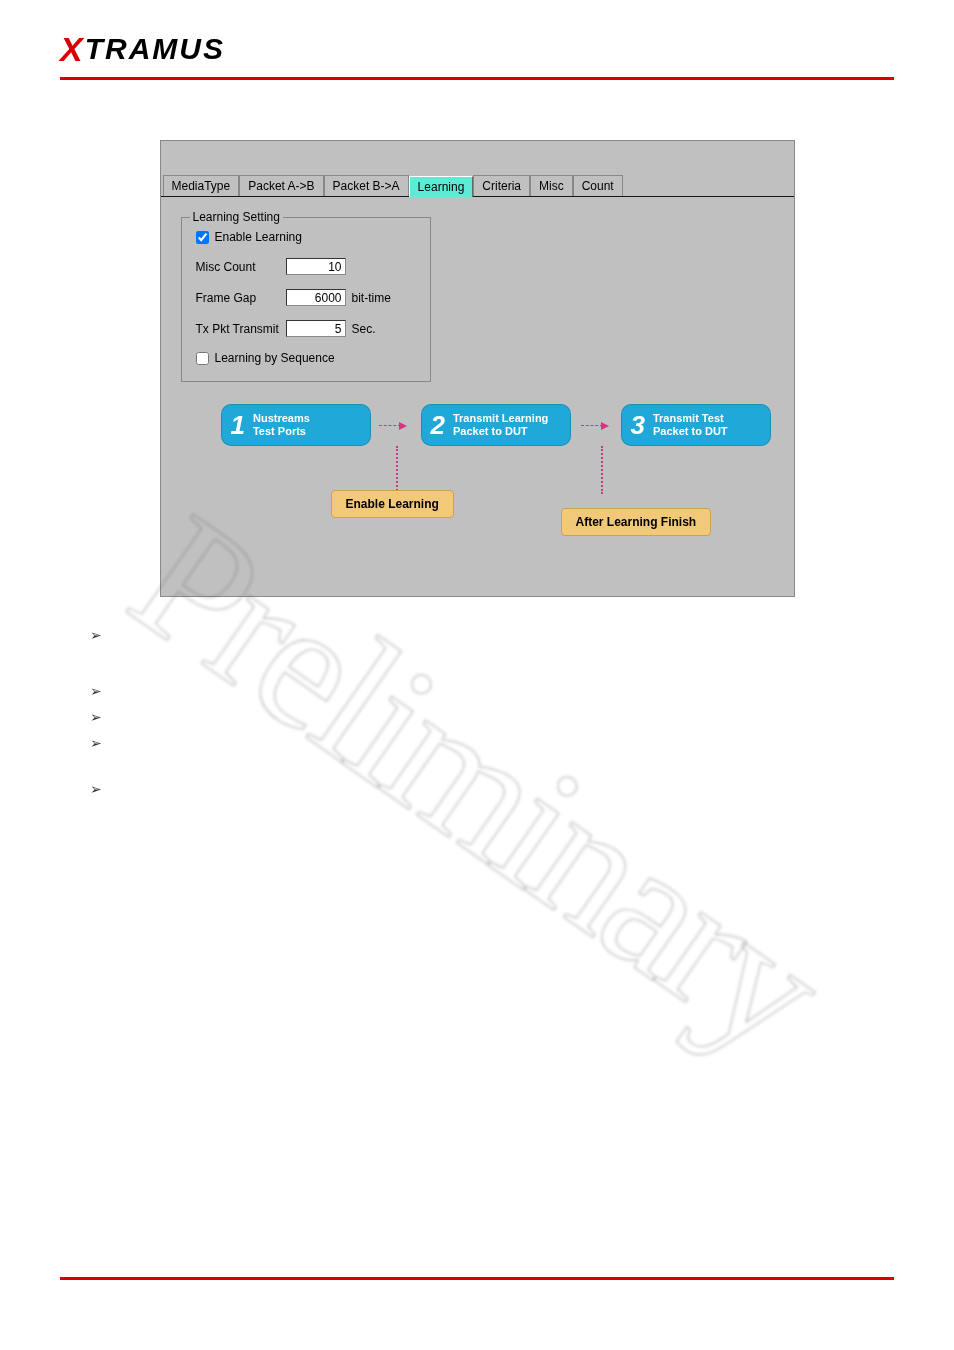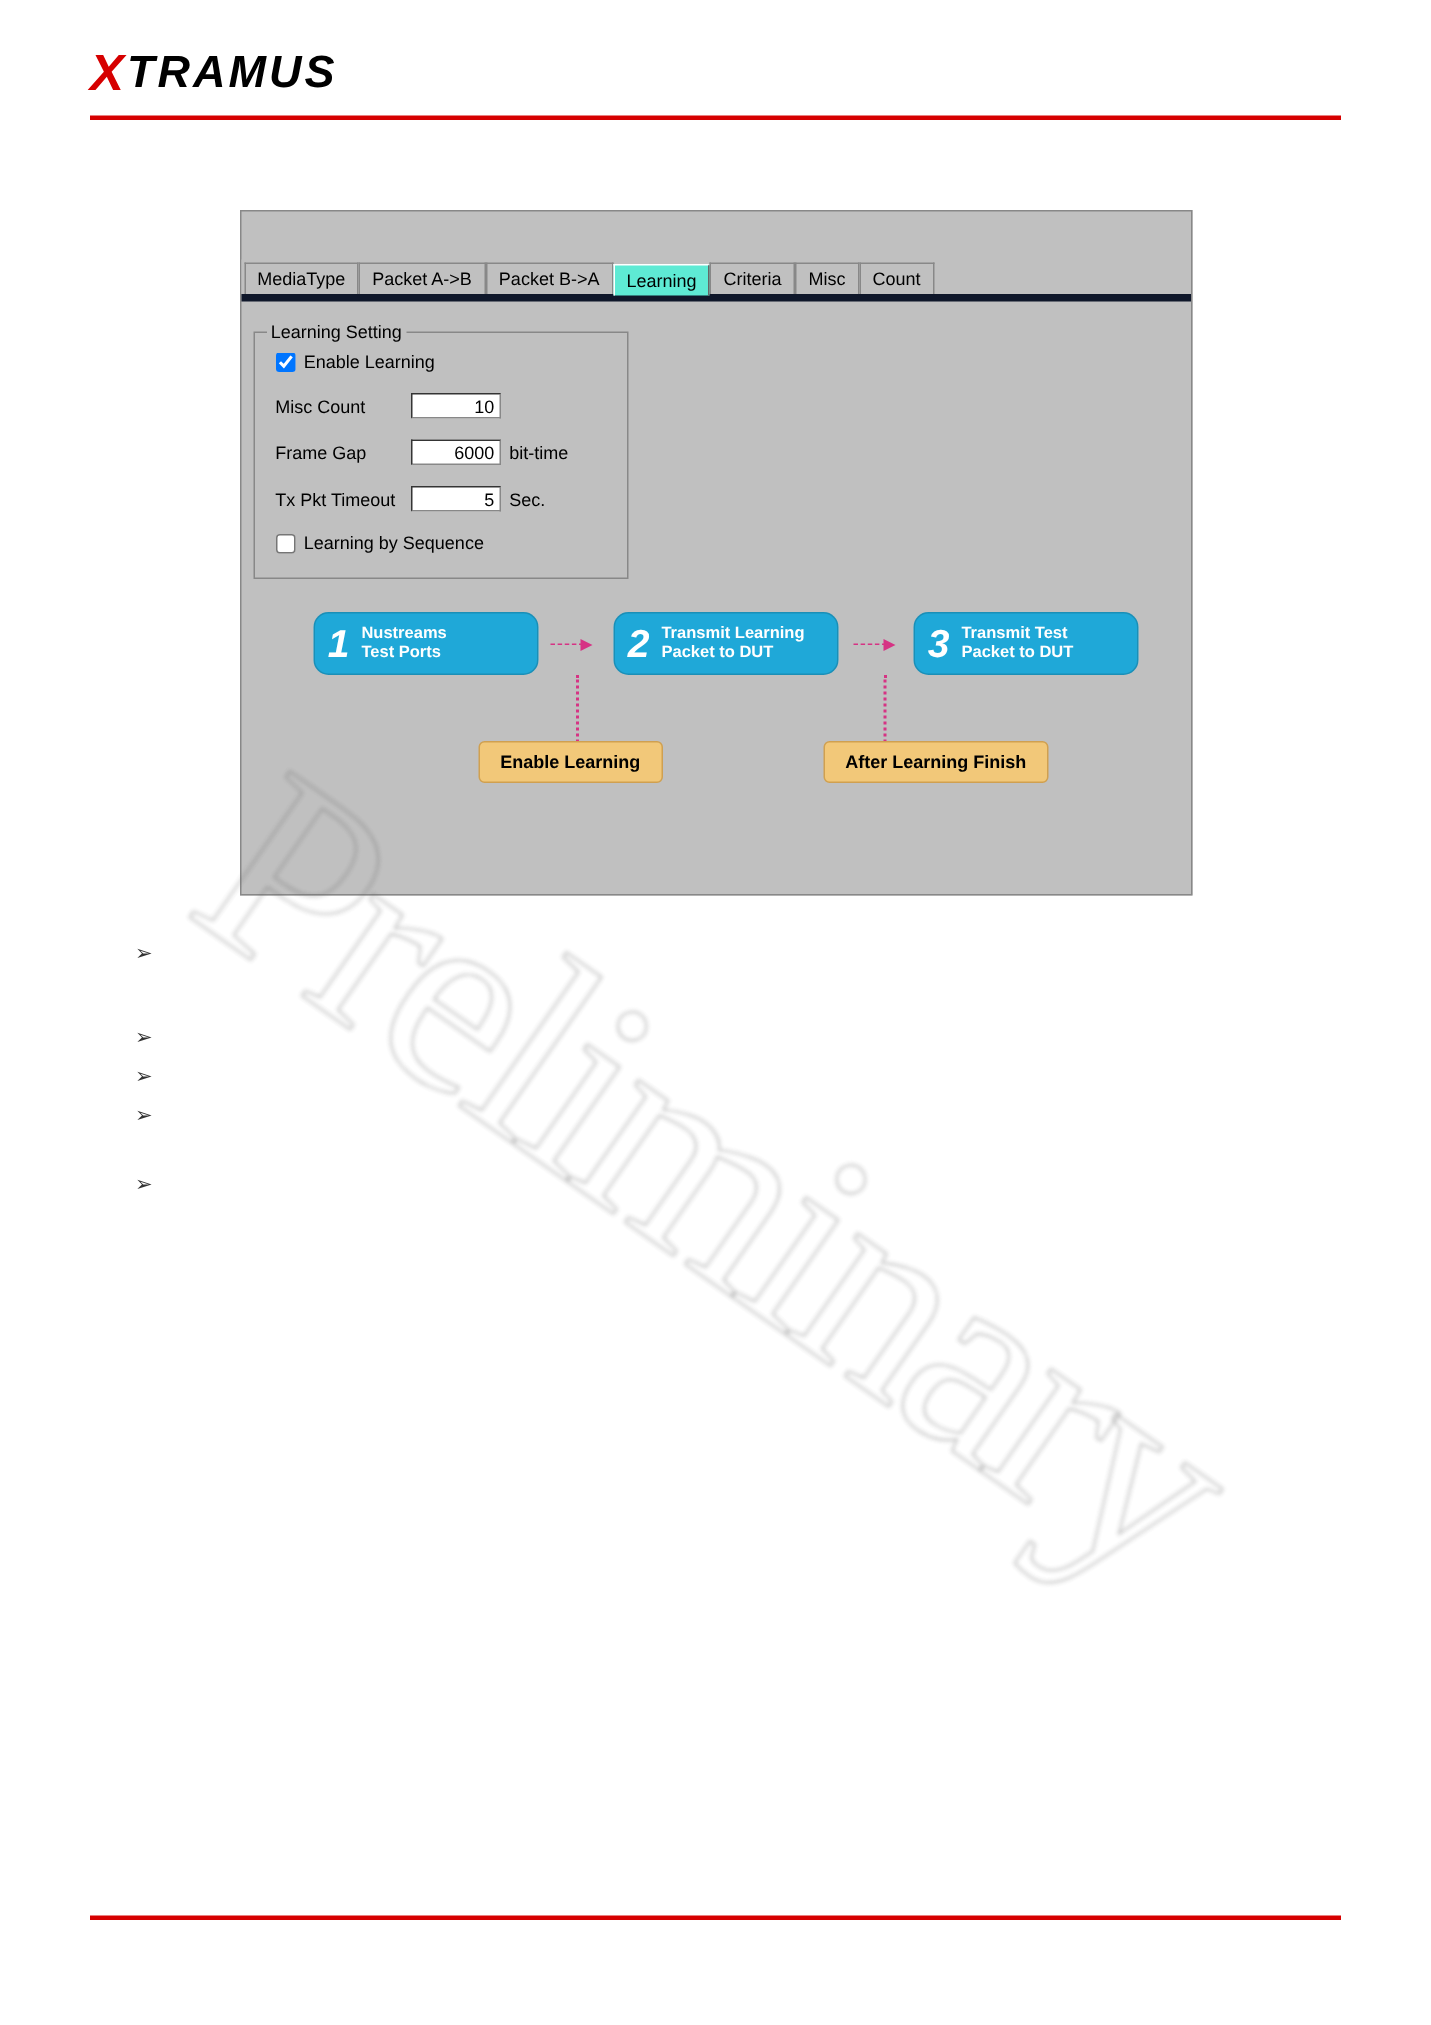--- a/index.html
+++ b/index.html
@@ -7,21 +7,21 @@
   .page { width: 954px; height: 1350px; position: relative; padding: 30px 60px 0 60px; }
   .logo-wrap { padding-bottom: 8px; }
   .logo { font-family: Arial, sans-serif; font-size: 30px; font-weight: bold; letter-spacing: 2px; color: #000; font-style: italic; }
   .logo .x { color: #d60000; font-size: 34px; vertical-align: -2px; }
   .hr-red { border: none; border-top: 3px solid #d60000; width: 100%; }
   .content { padding: 60px 0 0 0; }
   .screenshot { width: 635px; margin: 0 auto; background: #c0c0c0; border: 1px solid #888; position: relative; }
   .tabs { display: flex; background: #c0c0c0; padding: 2px 2px 0 2px; font-size: 12px; margin-top: 32px; }
   .tab { padding: 3px 8px; border: 1px solid #888; border-bottom: none; background: #c0c0c0; margin-right: 0; cursor: default; white-space: nowrap; }
   .tab.active { background: #5eead4; border-top: 1px solid #fff; border-left: 1px solid #fff; border-right: 1px solid #666; position: relative; top: 1px; z-index: 2; }
-  .tab-body { border-top: 5px solid #0f172a; padding: 20px 20px 40px 8px; min-height: 400px; }
+  .tab-body { border-top: 1px solid #0f172a; padding: 20px 20px 40px 20px; min-height: 400px; }
   .fieldset { border: 1px solid #888; padding: 12px 14px 16px 14px; width: 250px; position: relative; background: #c0c0c0; }
   .fieldset-legend { position: absolute; top: -8px; left: 8px; background: #c0c0c0; padding: 0 3px; font-size: 12px; }
   .chk-row { display: flex; align-items: center; font-size: 12px; margin-bottom: 14px; }
   .chk-row input { margin-right: 6px; }
   .form-row { display: flex; align-items: center; font-size: 12px; margin-bottom: 14px; }
   .form-row .lbl { width: 90px; }
   .form-row .val { width: 60px; height: 17px; border: 1px inset #888; background: #fff; text-align: right; padding: 1px 3px; font-size: 12px; }
   .form-row .unit { margin-left: 6px; }
   .step-box { background: #1fa8d8; color: #fff; border-radius: 10px; padding: 6px 10px 6px 10px; display: flex; align-items: center; min-width: 150px; height: 42px; box-shadow: 0 0 0 1px rgba(0,0,0,.15) inset; }
   .step-num { font-size: 26px; font-weight: bold; margin-right: 8px; font-style: italic; }
@@ -31,21 +31,21 @@
   .step1 { position: absolute; left: 40px; top: 0; }
   .step2 { position: absolute; left: 240px; top: 0; }
   .step3 { position: absolute; left: 440px; top: 0; }
   .arrow { position: absolute; top: 14px; color: #d63384; font-size: 12px; }
   .ar1 { left: 198px; }
   .ar2 { left: 400px; }
   .conn { position: absolute; border-left: 2px dotted #d63384; height: 48px; top: 42px; }
   .conn1 { left: 215px; }
   .conn2 { left: 420px; }
   .lblbox1 { left: 150px; top: 86px; }
-  .lblbox2 { left: 380px; top: 86px; }
+  .lblbox2 { left: 380px; top: 104px; }
   .bullets { margin-top: 30px; padding-left: 30px; }
   .bullet { font-size: 14px; margin-bottom: 10px; color: #333; }
   .footer-line { position: absolute; bottom: 70px; left: 60px; right: 60px; border-top: 3px solid #d60000; }
   .watermark { position: absolute; left: 50%; top: 58%; transform: translate(-50%,-50%) rotate(35deg); pointer-events: none; z-index: 50; }
   .watermark span { font-size: 180px; font-weight: 400; font-family: "Times New Roman", serif; color: rgba(0,0,0,0); -webkit-text-stroke: 1px rgba(100,100,100,0.6); filter: blur(1.5px); letter-spacing: -6px; opacity: .9; }
   .arrow-tri { display:inline-block; width:0; height:0; border-top:4px solid transparent; border-bottom:4px solid transparent; border-left:8px solid #d63384; vertical-align:middle; }
   .arrow-dash { display:inline-block; width:22px; border-top:1px dashed #d63384; vertical-align:middle; margin-right:-2px; }
 </style>
 </head>
 <body>
@@ -83,21 +83,21 @@
             <input class="val" value="10" style="">
           </div>
 
           <div class="form-row">
             <span class="lbl">Frame Gap</span>
             <input class="val" value="6000" style="">
             <span class="unit">bit-time</span>
           </div>
 
           <div class="form-row">
-            <span class="lbl">Tx Pkt Timeout</span>
+            <span class="lbl">Tx Pkt Transmit</span>
             <input class="val" value="5" style="">
             <span class="unit">Sec.</span>
           </div>
 
           <div class="chk-row" style="margin-bottom:0">
             <input type="checkbox" style="">
             <span>Learning by Sequence</span>
           </div>
         </div>
 

